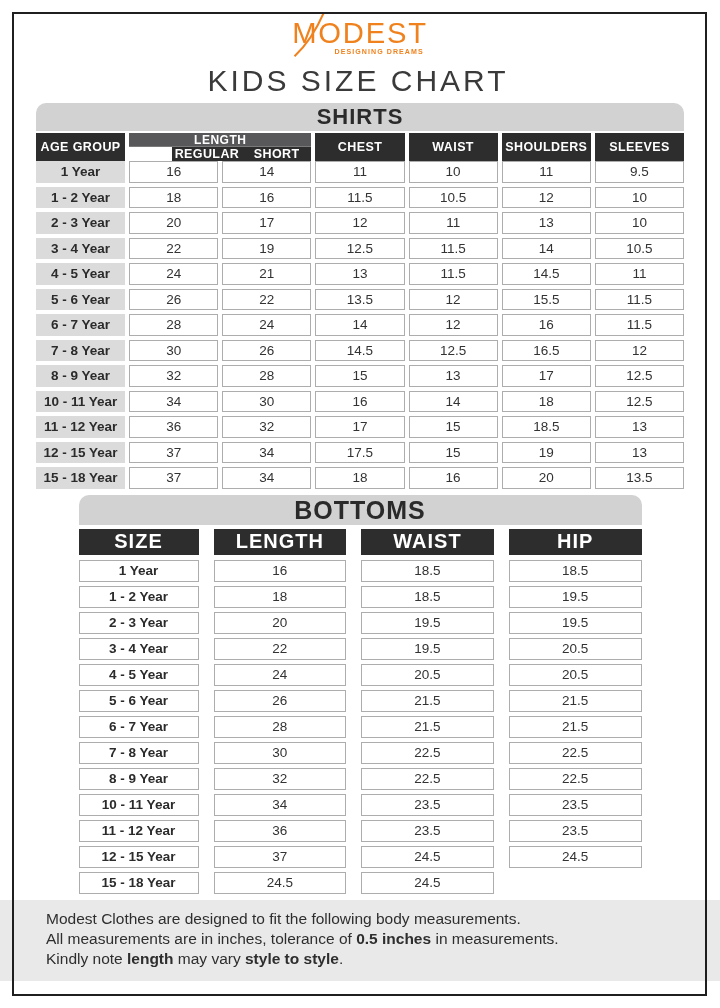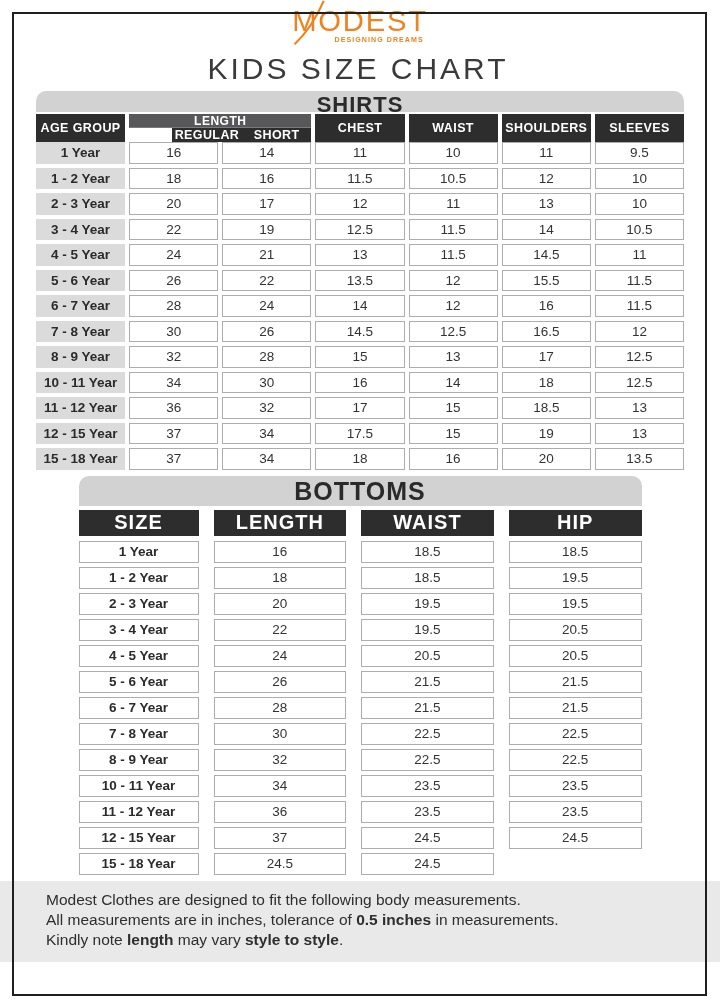--- a/index.html
+++ b/index.html
@@ -7,42 +7,42 @@
   .page {
     position:relative; width:720px; height:1008px; margin:0 auto;
     background:#fff; overflow:hidden;
     font-family:"Liberation Sans", sans-serif; color:#333;
   }
   .frame {
     position:absolute; left:12px; top:12px; width:695px; height:984px;
     border:2px solid #1f1f1f; z-index:9; pointer-events:none;
   }
   
-  .logo-wrap { text-align:center; }
+  .logo-wrap { padding-top:12px; text-align:center; }
   .logo-svg { width:210px; height:46px; color:var(--orange); }
   .page-title {
     text-align:center; font-size:30px; font-weight:500; letter-spacing:3px;
     color:#3a3a3a; margin:2px 4px 6px 0; line-height:1.1;
   }
   
   .banner {
     background:var(--banner); color:#2a2a2a; text-align:center;
     font-weight:800; letter-spacing:1px;
     border-radius:10px 10px 0 0; margin-bottom:2px;
   }
   .hcell {
     background:var(--dark); color:#fff; font-weight:700;
     display:flex; align-items:center; justify-content:center;
     letter-spacing:.4px;
   }
   .cell { display:flex; align-items:center; justify-content:center; font-size:13.5px; }
   .data-cell { background:#fff; border:1px solid var(--cellborder); color:#333; }
   
   .shirts { width:648px; margin:0 auto; }
-  .shirts .banner { height:21px; line-height:28px; font-size:22px; }
+  .shirts .banner { height:28px; line-height:28px; font-size:22px; }
   .shirts-header { display:grid; grid-template-columns:repeat(7,1fr); column-gap:4px; height:24px; }
   .shirts-header .hcell { font-size:12.5px; }
   .len-group { grid-column:2 / 4; display:flex; flex-direction:column; }
   .len-top {
     height:14px; background:var(--mid); color:#fff; font-size:12px; font-weight:700;
     display:flex; align-items:center; justify-content:center; letter-spacing:.5px;
     border-bottom:1px solid #7a7a7a;
   }
   .len-bottom { flex:1; background:var(--dark); display:flex;margin-left:43px; }
   .len-bottom span {

